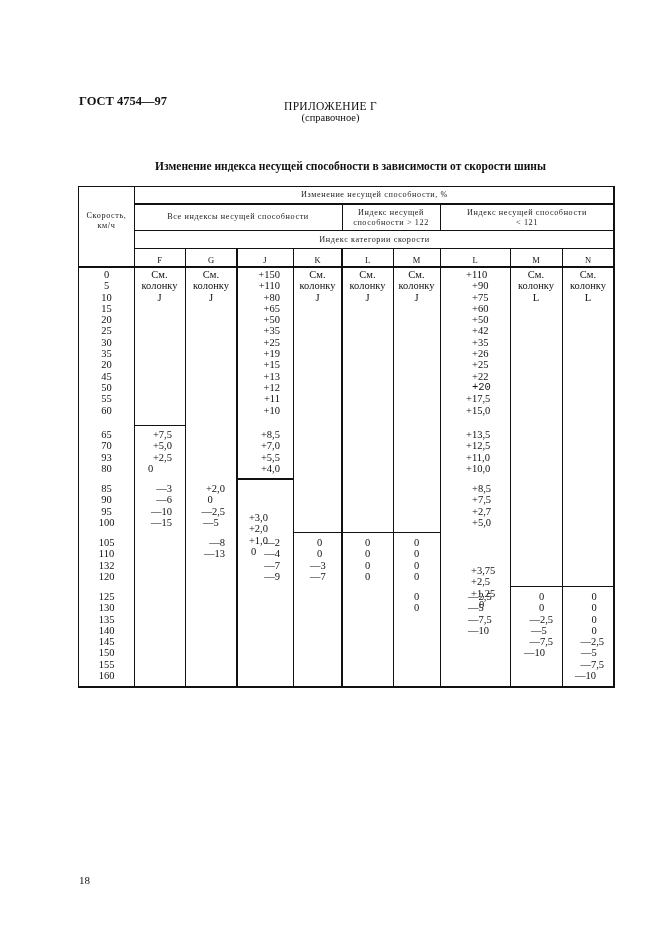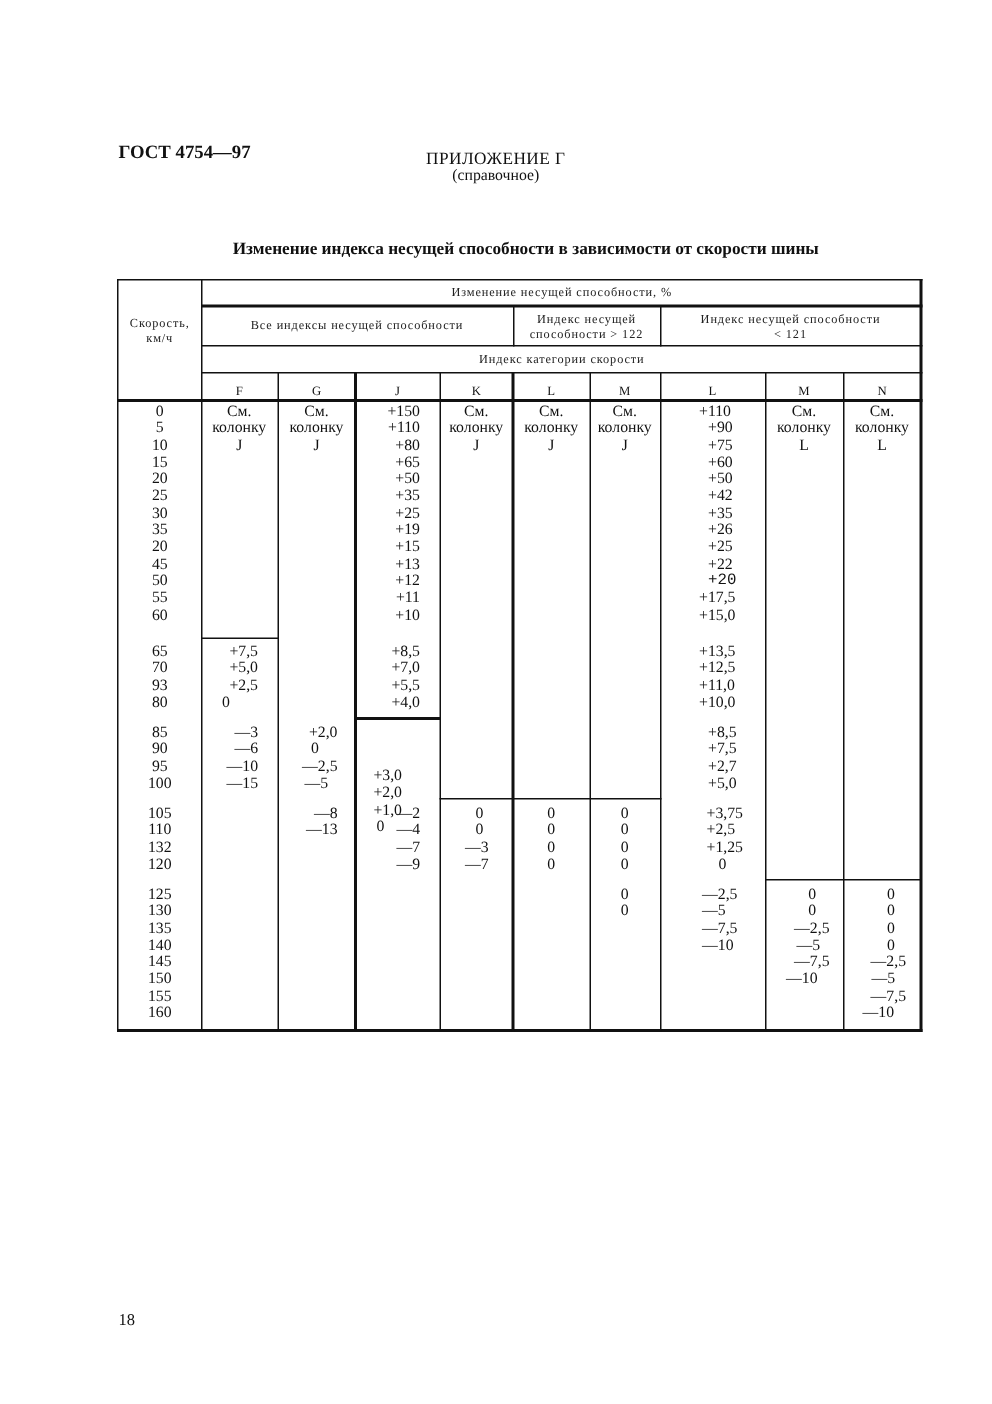--- a/index.html
+++ b/index.html
@@ -274,21 +274,21 @@
     <div>+12,5</div>
     <div>+11,0</div>
     <div>+10,0</div>
   </div>
   <div class="colcell" style="left:466px; top:483px; width:44px;">
     <div style="padding-left:6px;">+8,5</div>
     <div style="padding-left:6px;">+7,5</div>
     <div style="padding-left:6px;">+2,7</div>
     <div style="padding-left:6px;">+5,0</div>
   </div>
-  <div class="colcell" style="left:471px; top:537px; width:39px;">
+  <div class="colcell" style="left:471px; top:565px; width:39px;">
     <div>+3,75</div>
     <div>+2,5</div>
     <div>+1,25</div>
     <div style="padding-left:8px;">0</div>
   </div>
   <div class="colcell" style="left:468px; top:591px; width:42px;">
     <div>—2,5</div>
     <div>—5</div>
     <div>—7,5</div>
     <div>—10</div>

